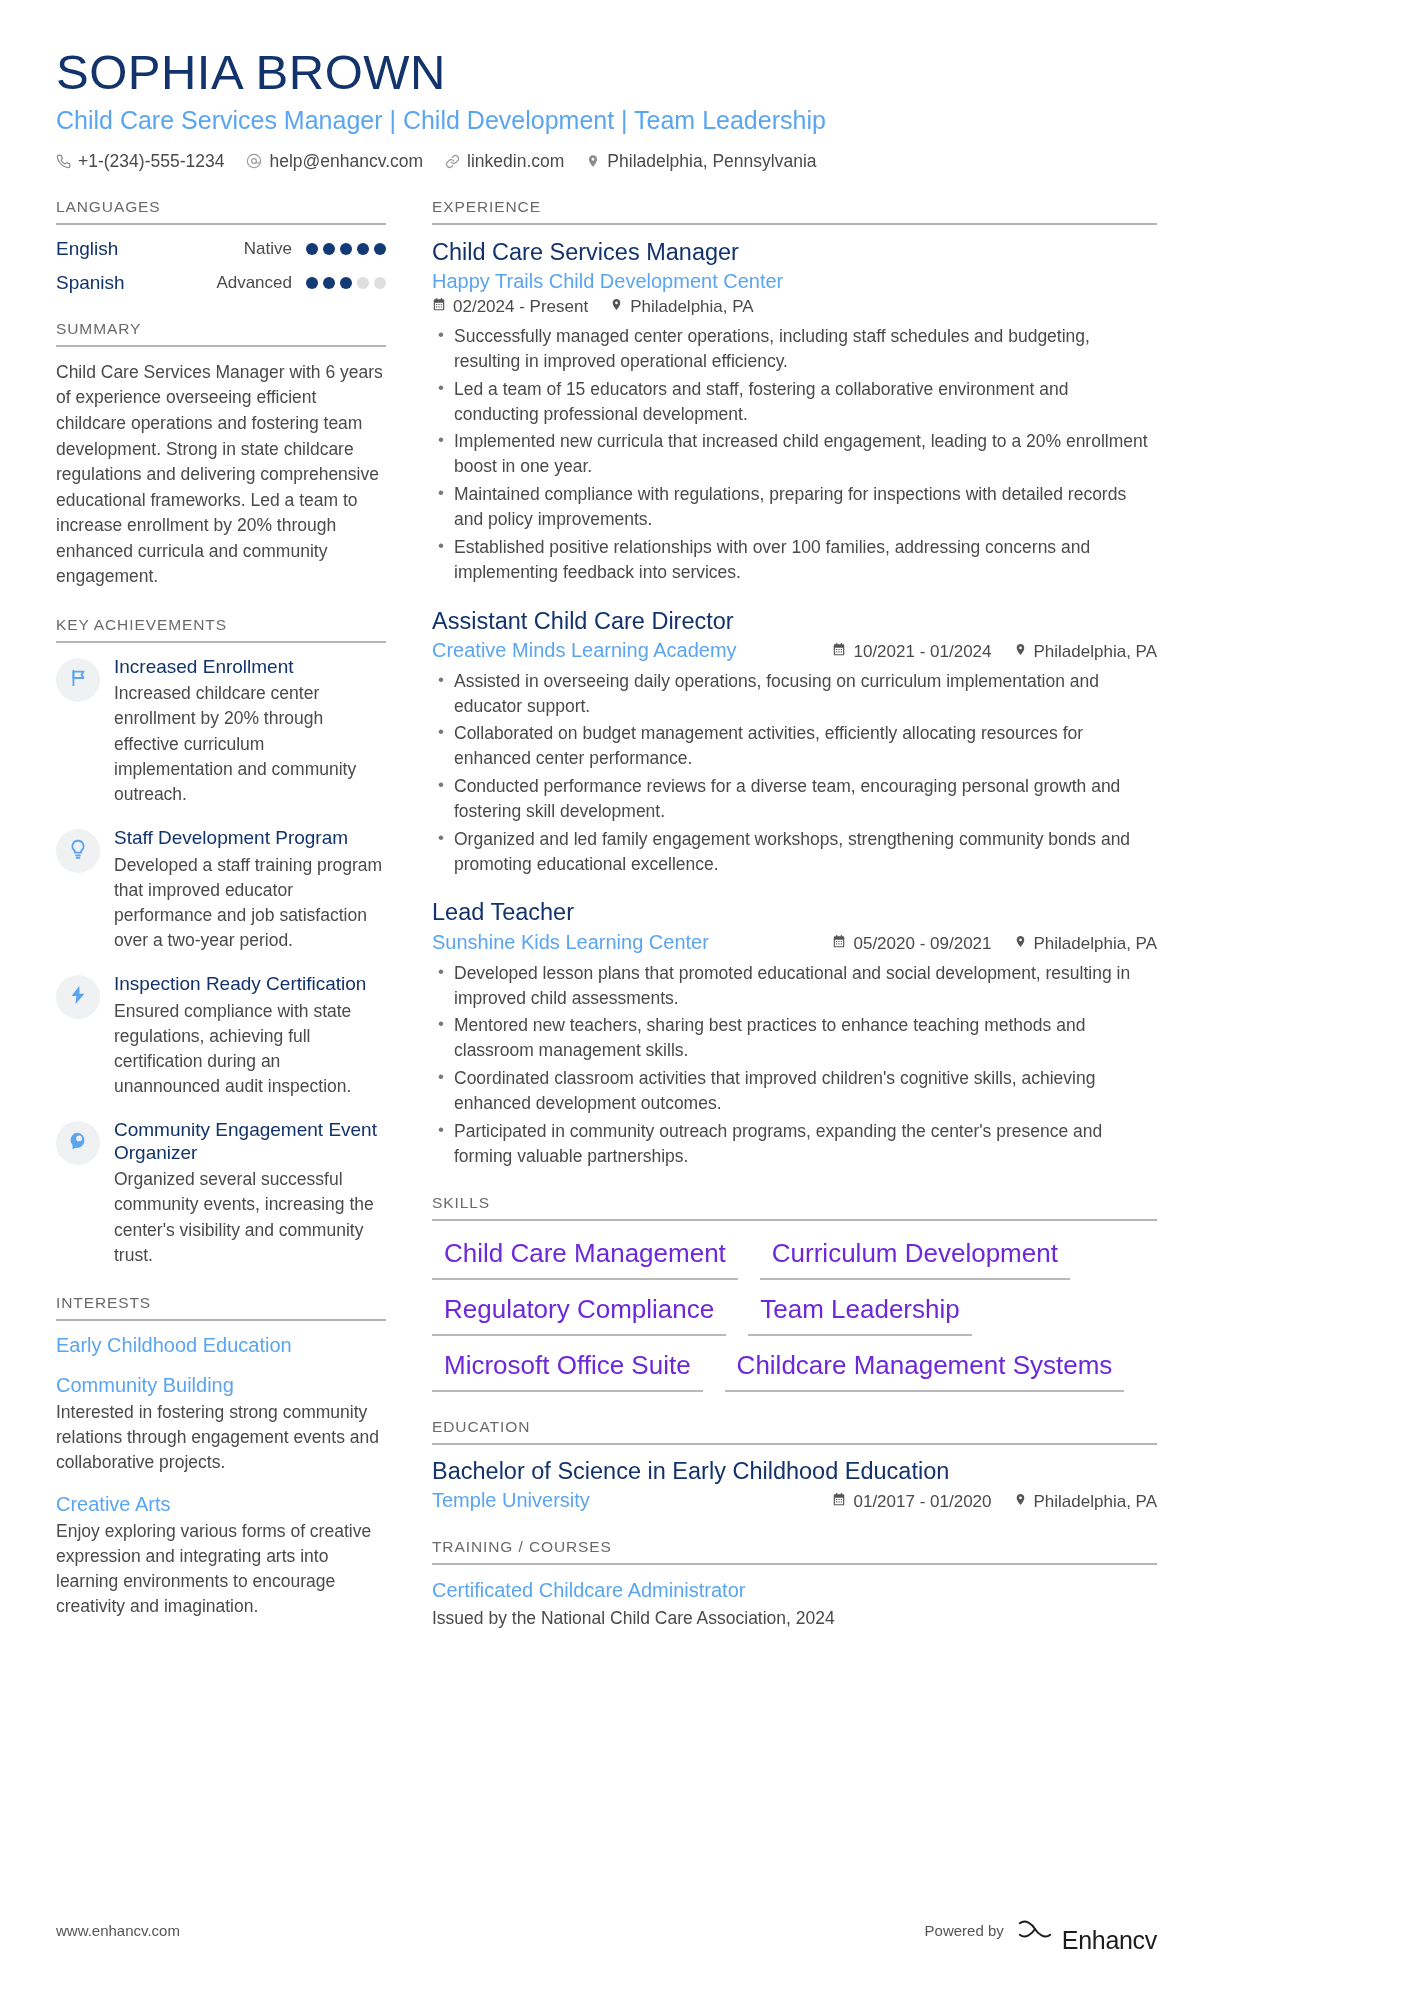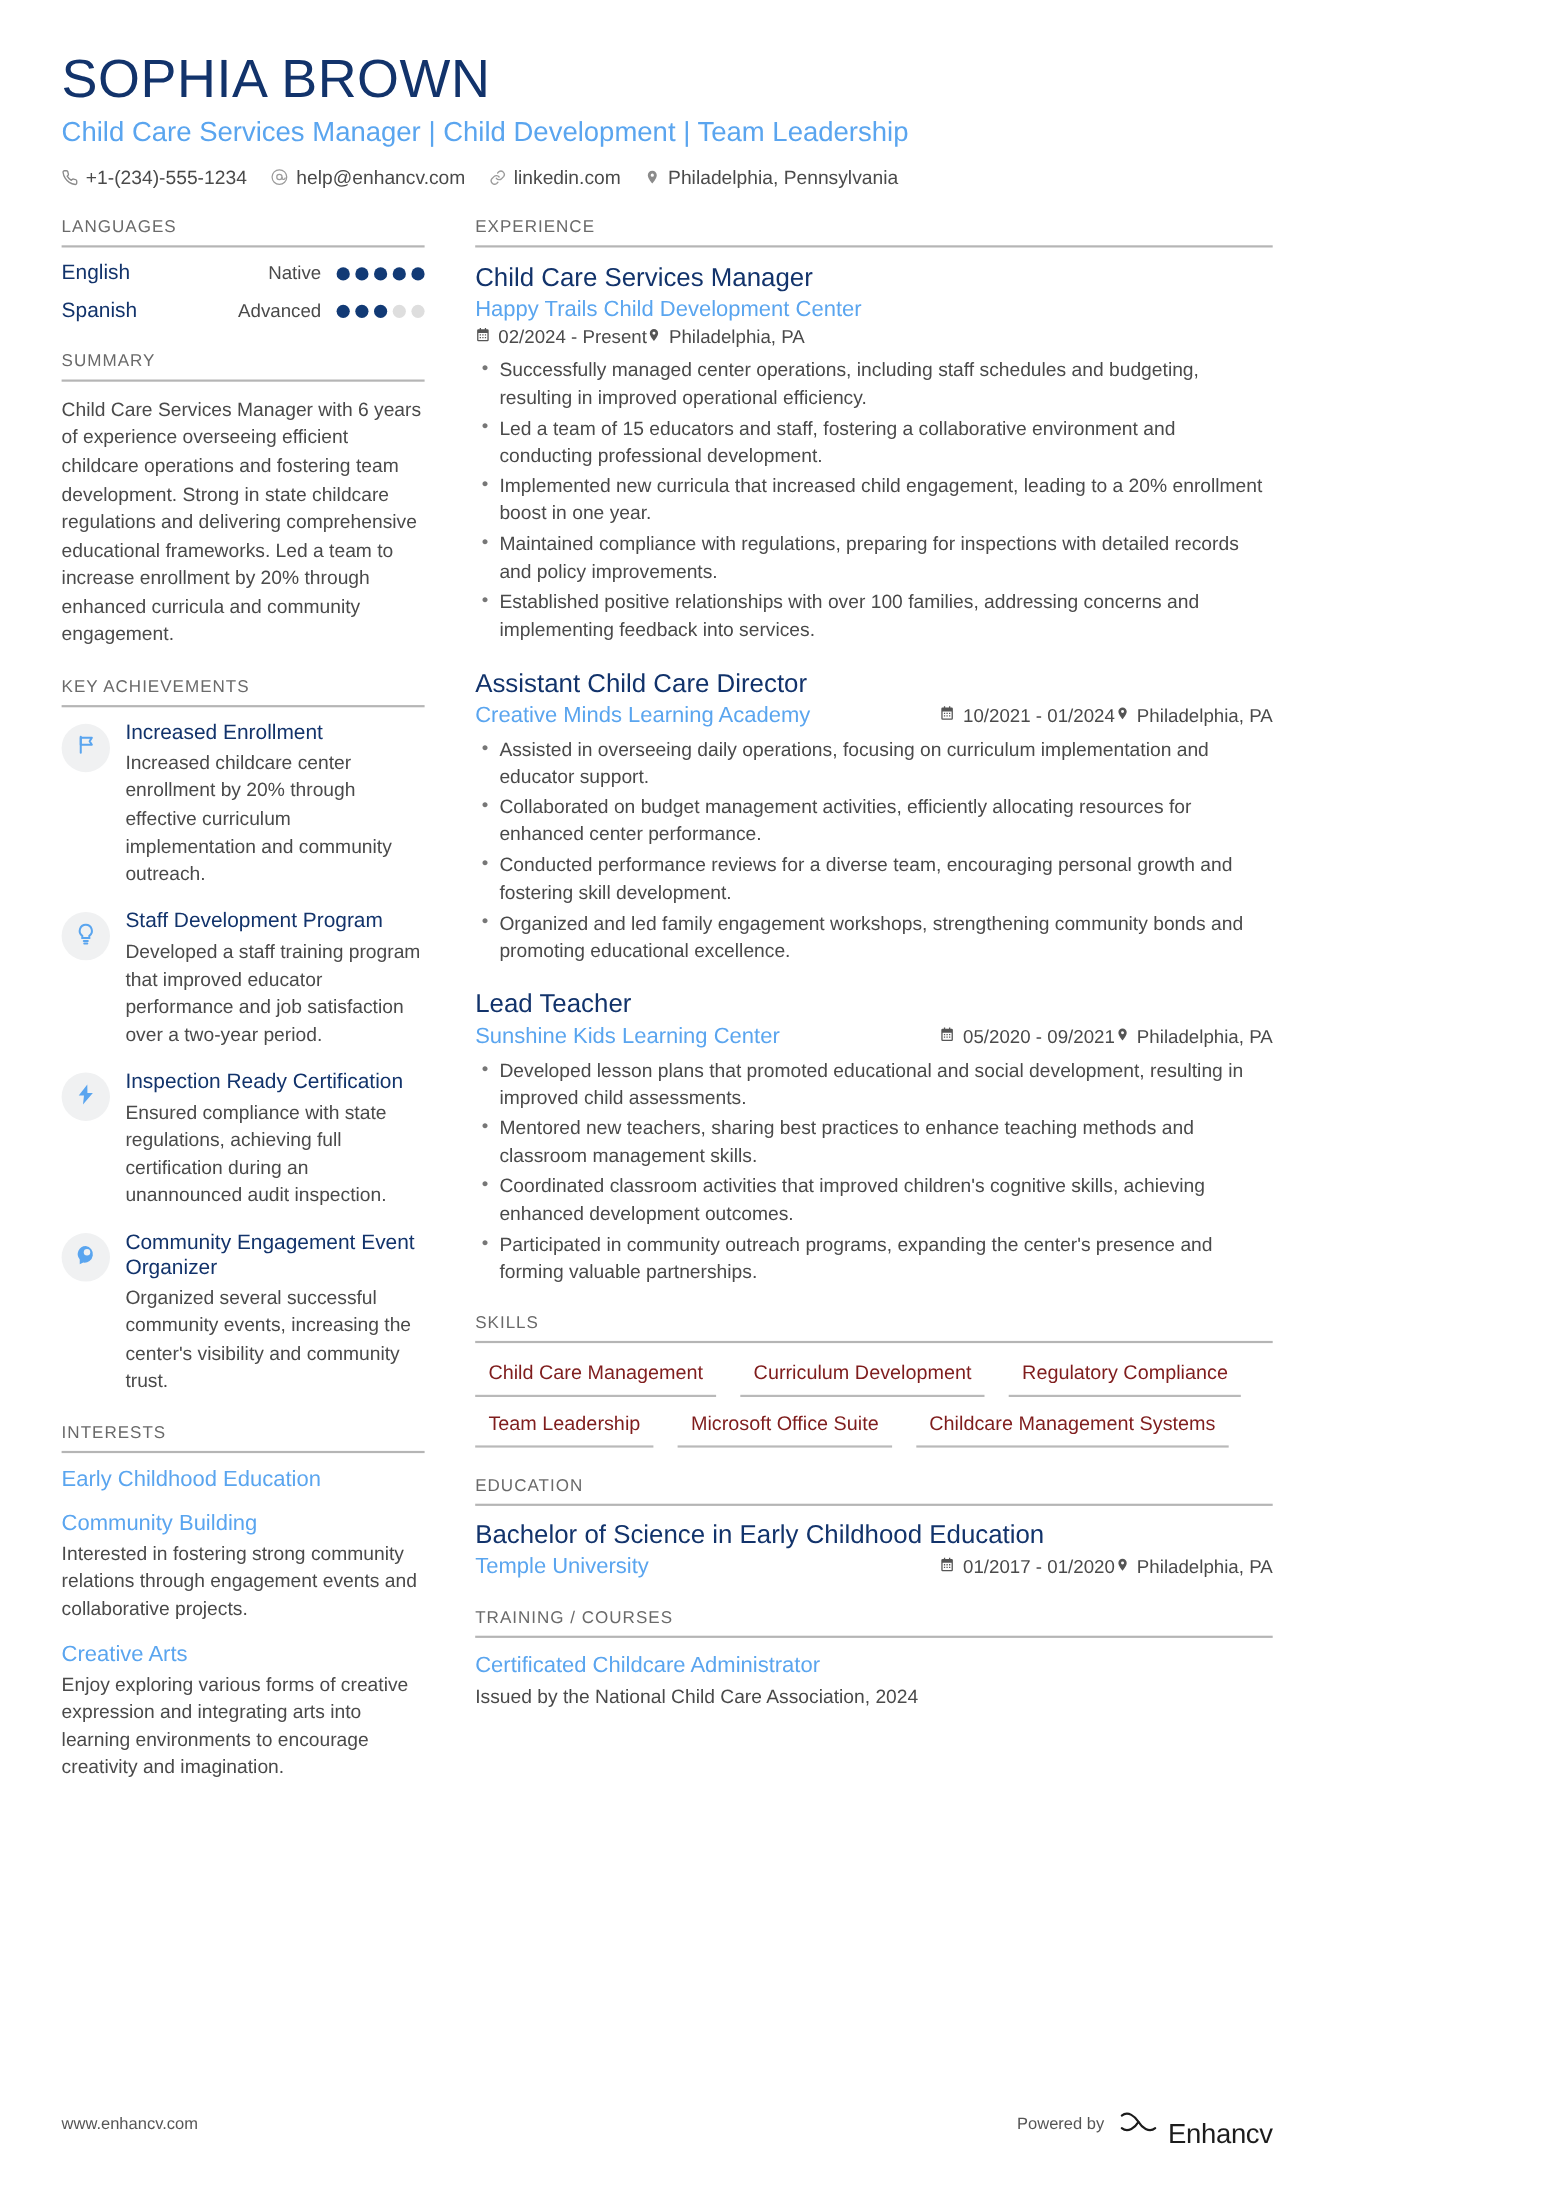--- a/index.html
+++ b/index.html
@@ -64,36 +64,36 @@
   
   .int { margin-bottom: 17px; }
   .int-title { font-size: 20px; color: #5aa5ef; margin-bottom: 3px; }
   .int-desc { font-size: 17.5px; line-height: 1.44; color: #4a4a4a; }
 
   
   .job { margin-bottom: 22px; }
   .job-title { font-size: 23.5px; color: #12336b; line-height: 1.2; margin-bottom: 4px; }
   .job-line { display: flex; align-items: baseline; flex-wrap: wrap; gap: 0 26px; }
   .job-company { font-size: 20px; color: #5aa5ef; }
-  .meta { display: flex; align-items: flex-end; margin: 4px 0 7px 0; }
+  .meta { display: flex; align-items: flex-end; gap: 22px; margin: 4px 0 7px 0; }
   .meta.inline { margin: 0; }
   .meta-item { display: flex; align-items: center; gap: 7px; font-size: 17px; color: #4a4a4a; }
   ul.bullets { list-style: none; margin: 0; padding: 0; }
   ul.bullets li {
     position: relative; padding-left: 22px; margin-bottom: 3px;
     font-size: 17.5px; line-height: 1.42; color: #4a4a4a;
   }
   ul.bullets li::before {
     content: "•"; position: absolute; left: 6px; top: -1px; color: #777; font-size: 17px;
   }
 
   
   .skills { display: flex; flex-wrap: wrap; gap: 10px 22px; }
   .skill {
-    font-size: 18px; color: #7f1d1d; padding: 4px 12px 9px 12px;
+    font-size: 26px; color: #6d28d9; padding: 4px 12px 9px 12px;
     border-bottom: 2px solid #b9b9b9; white-space: nowrap;
   }
 
   
   .edu-title { font-size: 23.5px; color: #12336b; margin-bottom: 4px; }
   .edu-line { display: flex; align-items: baseline; justify-content: space-between; flex-wrap: wrap; gap: 10px; }
   .edu-school { font-size: 20px; color: #5aa5ef; }
 
   
   .training { display: flex; gap: 34px; }

